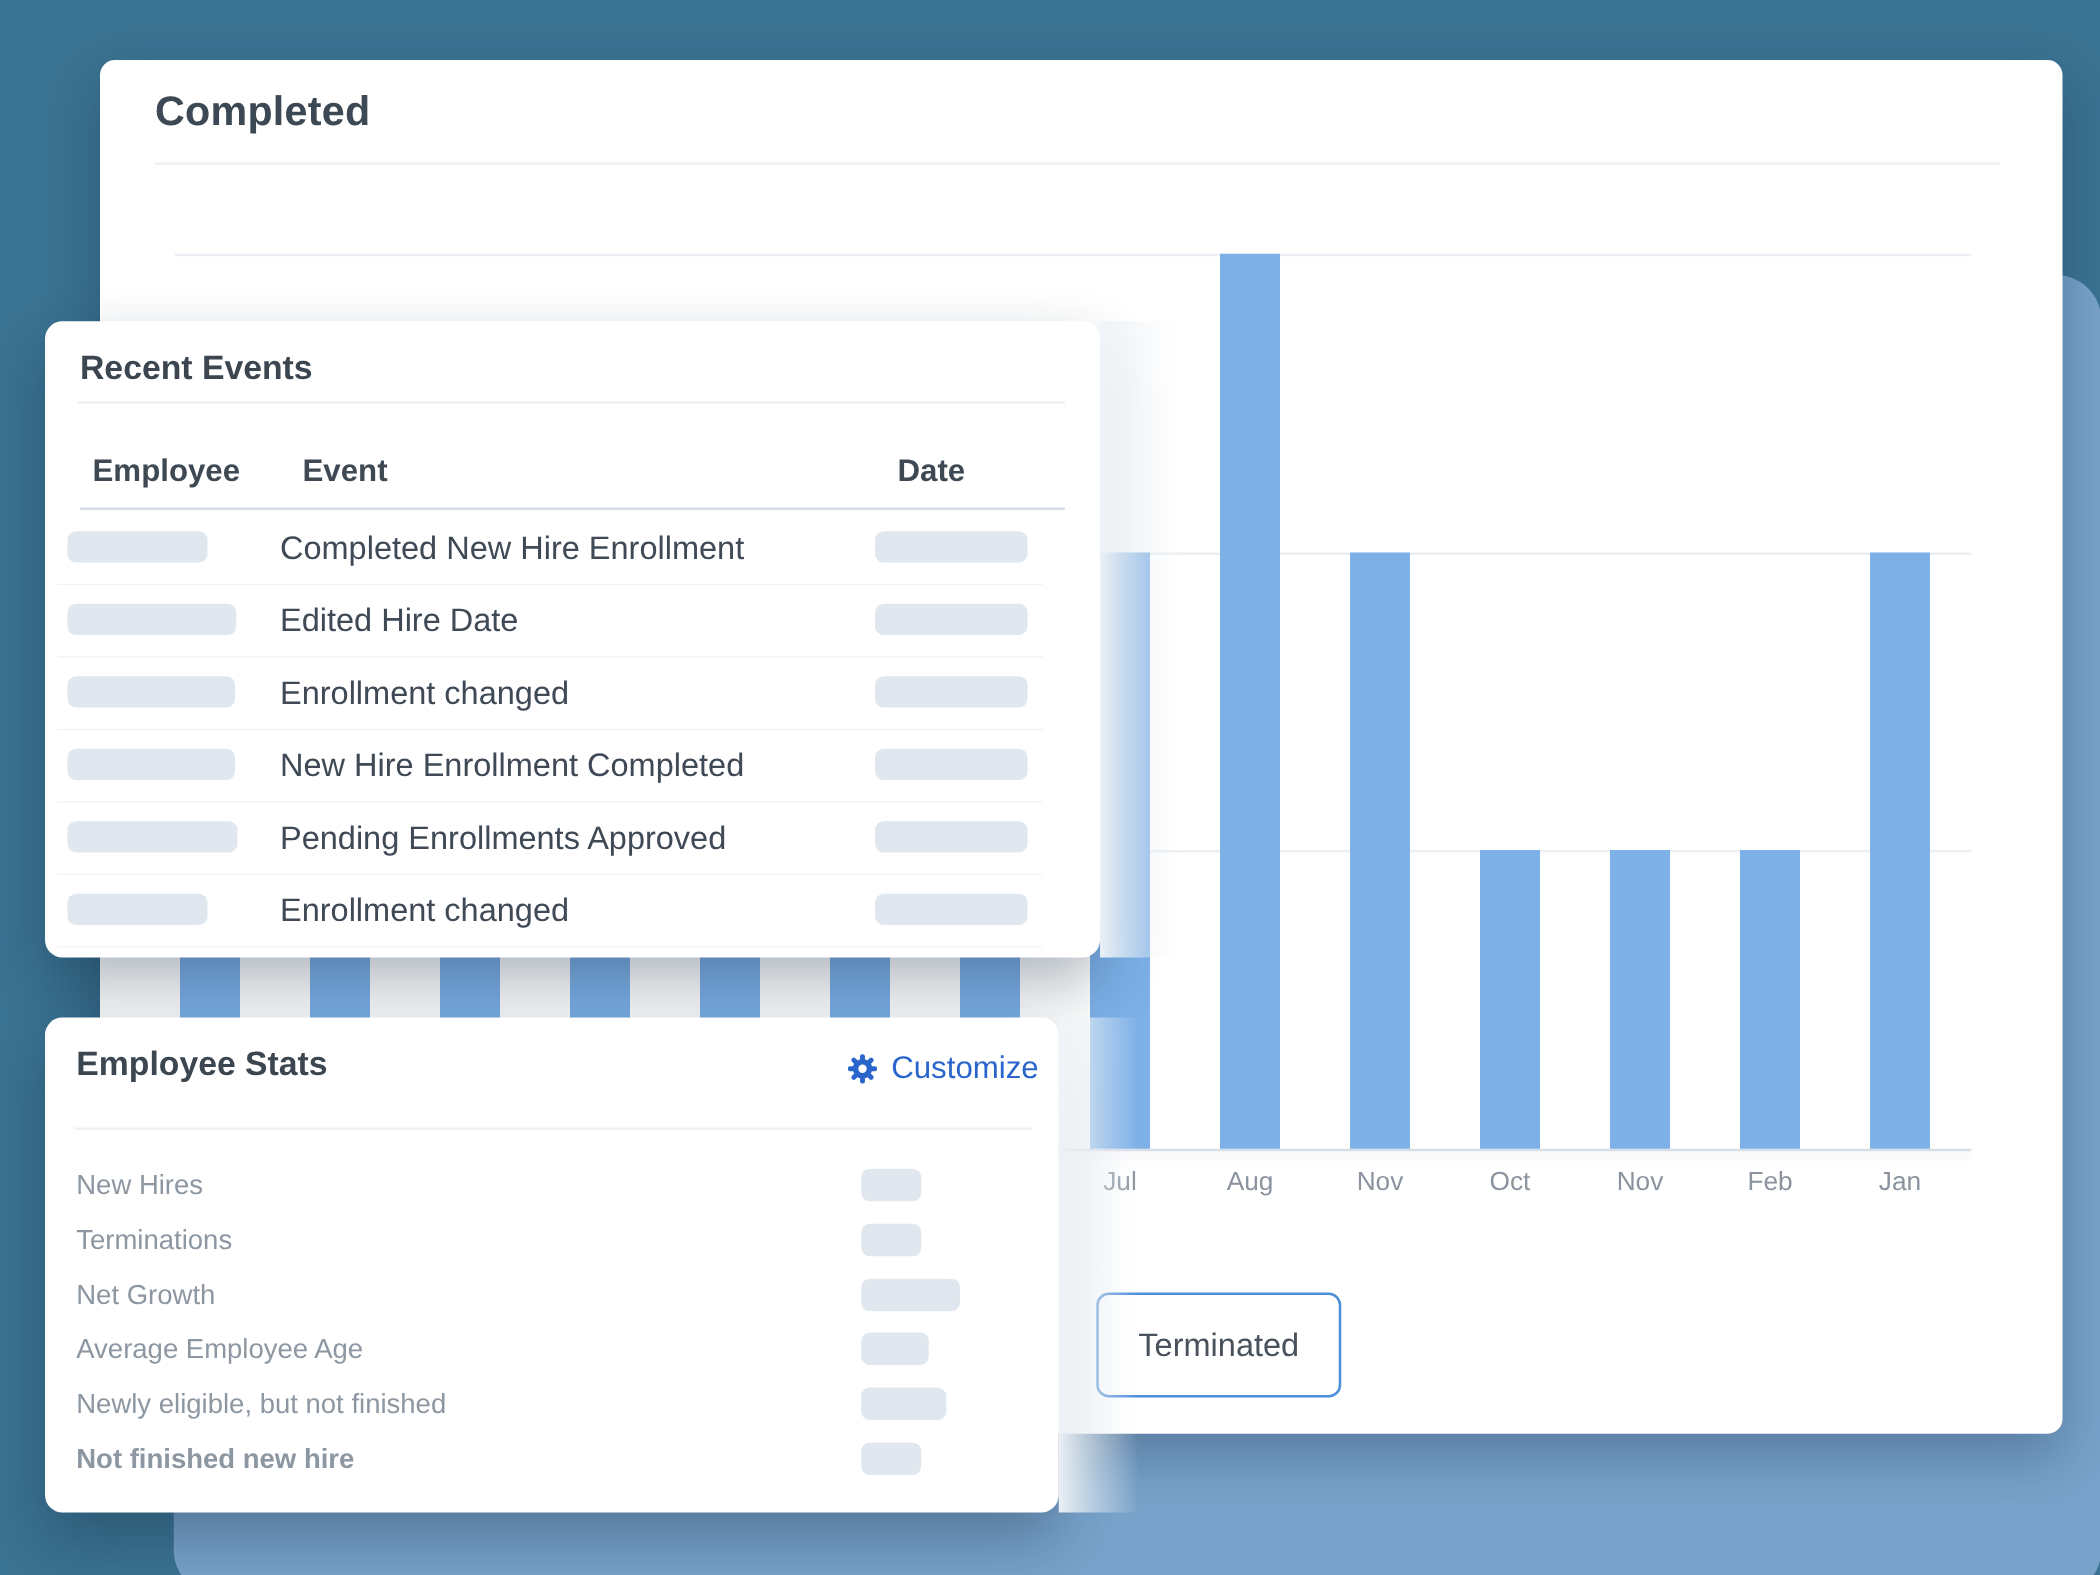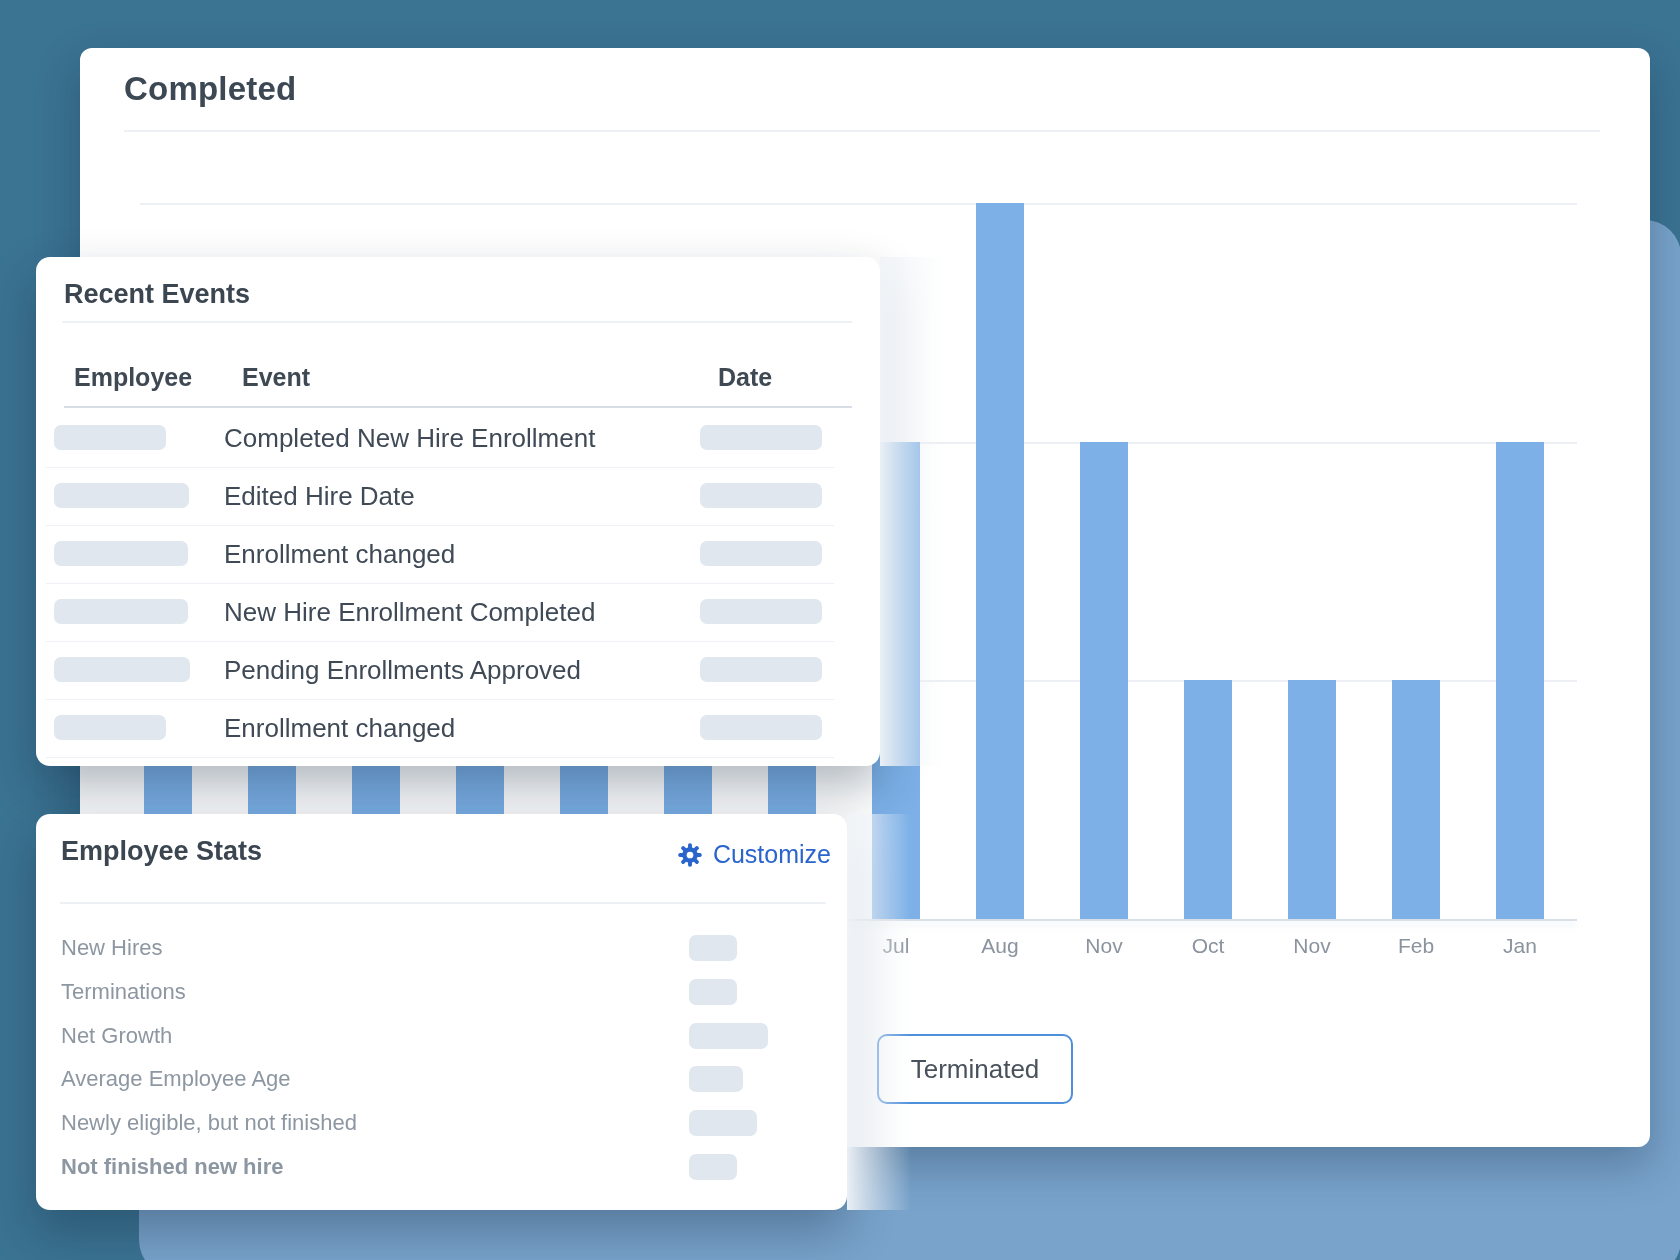--- a/index.html
+++ b/index.html
@@ -32,21 +32,21 @@
   .axis-line{
     position:absolute;left:140px;top:919px;width:1437px;height:2px;
     background:#D9DFE7;box-shadow:0 4px 7px rgba(120,140,165,.20);
   }
   .bar{position:absolute;width:48px;}
   .month-label{
     position:absolute;top:934px;width:96px;text-align:center;
     font-size:21px;color:#8A939E;
   }
   .terminated-btn{
-    position:absolute;left:877px;top:1034px;width:196px;height:70px;
+    position:absolute;left:877px;top:1034px;width:196px;height:84px;
     background:#fff;border:2px solid #4E8FDB;border-radius:10px;
     font-size:26px;color:#49525C;font-family:inherit;cursor:pointer;
   }
   
   .float-card{
     position:absolute;background:#fff;border-radius:14px;
     box-shadow:0 22px 48px rgba(13,34,56,.32);
   }
   .re-card{left:36px;top:257px;width:844px;height:509px;}
   .es-card{left:36px;top:814px;width:811px;height:396px;}

